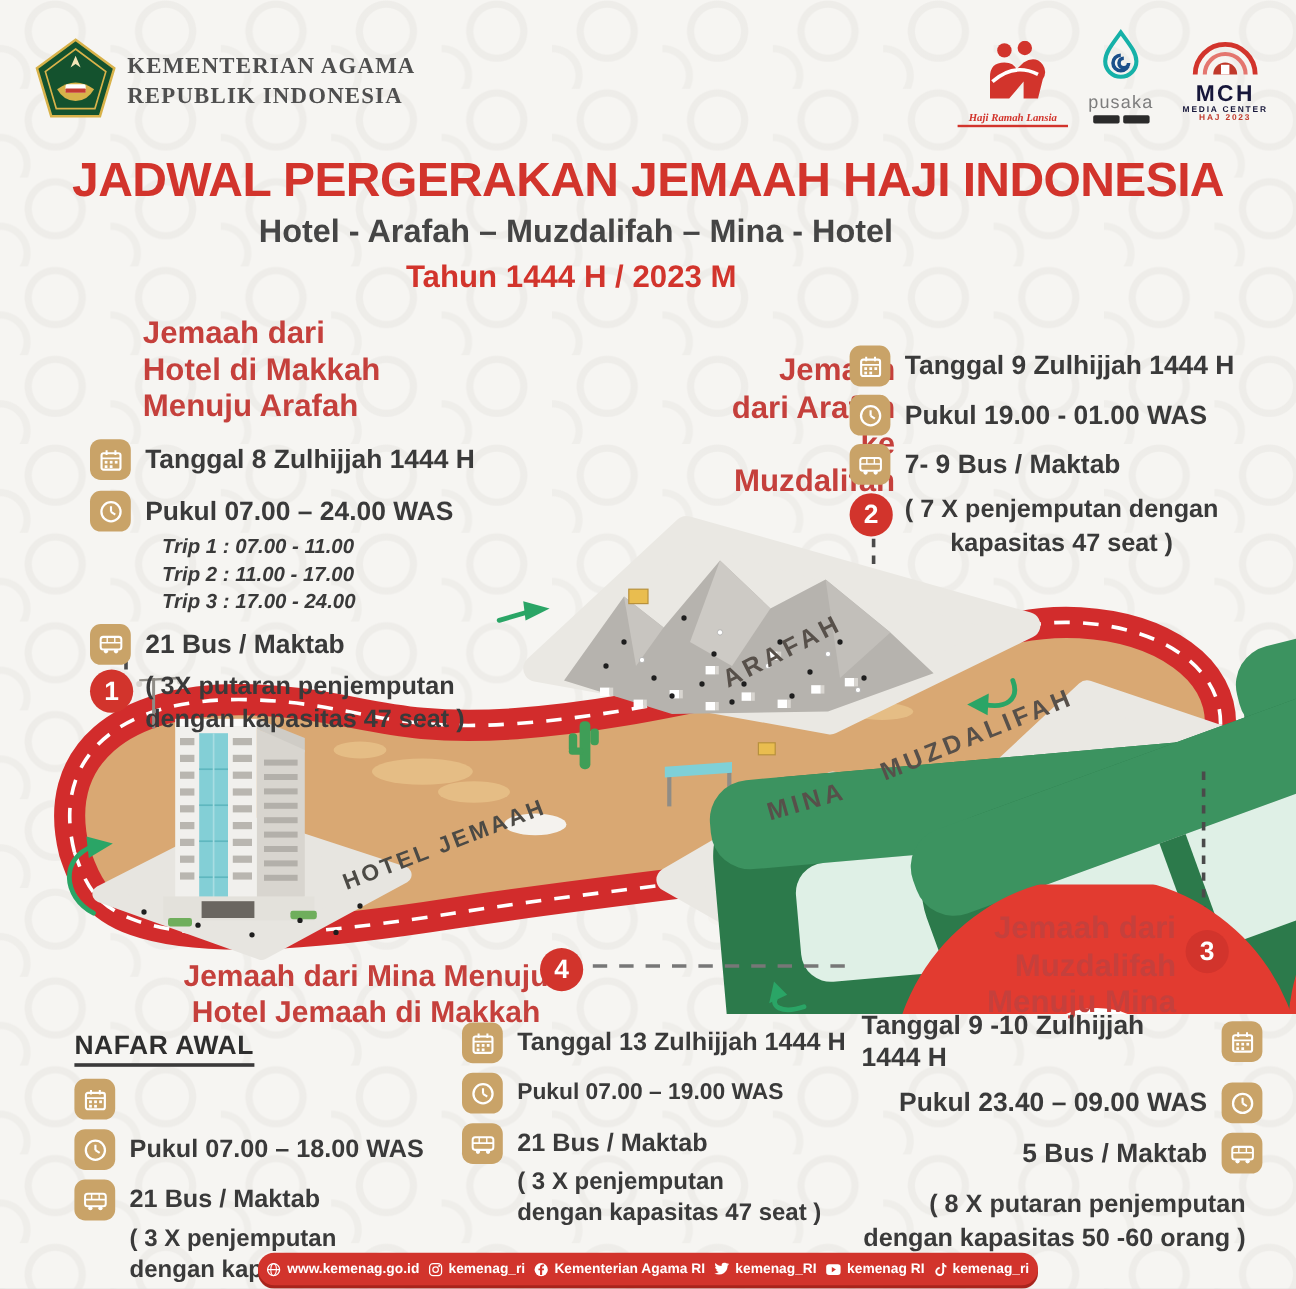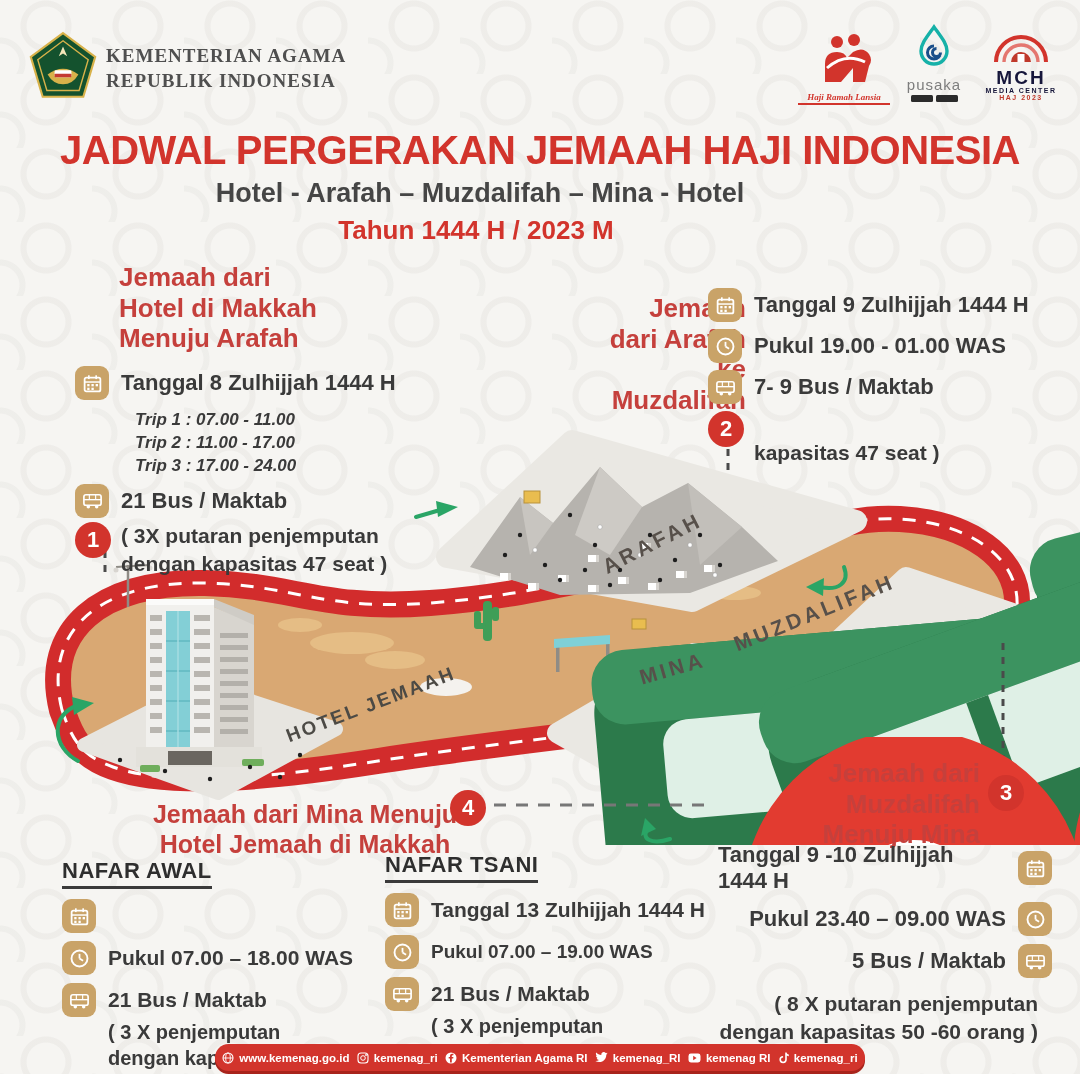--- a/index.html
+++ b/index.html
@@ -425,20 +425,28 @@
       <div>Menuju Arafah</div>
     </div>
     <div class="icon-row">
       <span class="tan-ic">
           <svg width="21" height="21">
             <use href="#ic-cal"></use>
           </svg>
         </span>
       <span class="row-text">Tanggal 8 Zulhijjah 1444 H</span>
     </div>
+    <div class="icon-row" style="margin-bottom:2px;">
+      <span class="tan-ic">
+          <svg width="21" height="21">
+            <use href="#ic-clock"></use>
+          </svg>
+        </span>
+      <span class="row-text">Pukul 07.00 – 24.00 WAS</span>
+    </div>
     <div style="margin-left:60px;margin-bottom:6px;">
       <div class="trip">Trip 1 :  07.00 - 11.00</div>
       <div class="trip">Trip 2 :  11.00 - 17.00</div>
       <div class="trip">Trip 3 :  17.00 - 24.00</div>
     </div>
     <div class="icon-row" style="margin-bottom:4px;">
       <span class="tan-ic">
           <svg width="21" height="21">
             <use href="#ic-bus"></use>
           </svg>
@@ -480,21 +488,21 @@
       <span class="tan-ic">
           <svg width="21" height="21">
             <use href="#ic-bus"></use>
           </svg>
         </span>
       <span class="row-text">7- 9 Bus / Maktab</span>
     </div>
     <div style="display:flex;gap:10px;align-items:flex-start;">
       <span class="badge">2</span>
       <span class="note">
-        <br>
+        <span>( 7 X penjemputan dengan</span><br>
         <span>kapasitas 47 seat )</span>
       </span>
     </div>
   </div>
 
   <div class="abs red-h" style="left:770px;top:758px;width:210px;text-align:right;">
     <div>Jemaah dari</div>
     <div>Muzdalifah</div>
     <div>Menuju Mina</div>
   </div>
@@ -561,21 +569,20 @@
         </span>
       <span class="row-text" style="font-size:21px;">21 Bus / Maktab</span>
     </div>
     <div class="note" style="margin-left:46px;font-size:20px;">
       <span>( 3 X  penjemputan</span><br>
       <span>dengan kapasitas 47 seat )</span>
     </div>
   </div>
 
   <div class="abs" style="left:385px;top:852px;width:320px;">
-    <div class="nafar-title">NAFAR TSANI</div>
     <div class="icon-row" style="margin-bottom:8px;text-align:center;">
       <span class="tan-ic">
           <svg width="21" height="21">
             <use href="#ic-cal"></use>
           </svg>
         </span>
       <span class="row-text" style="font-size:21px;">Tanggal 13 Zulhijjah 1444 H</span>
     </div>
     <div class="icon-row" style="margin-bottom:8px;">
       <span class="tan-ic">

